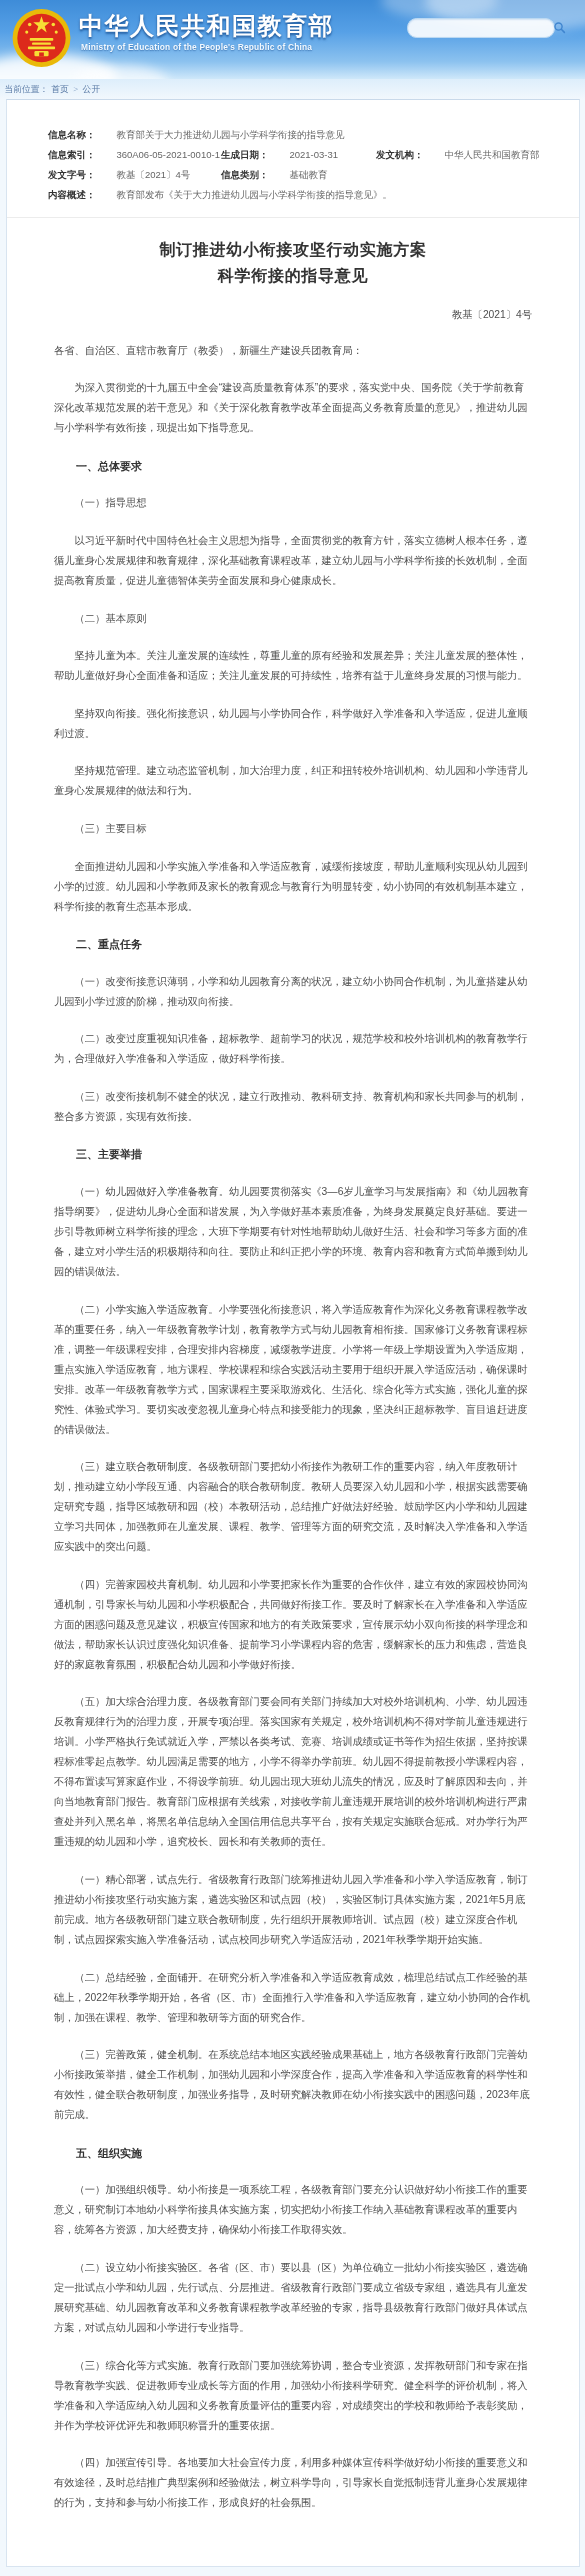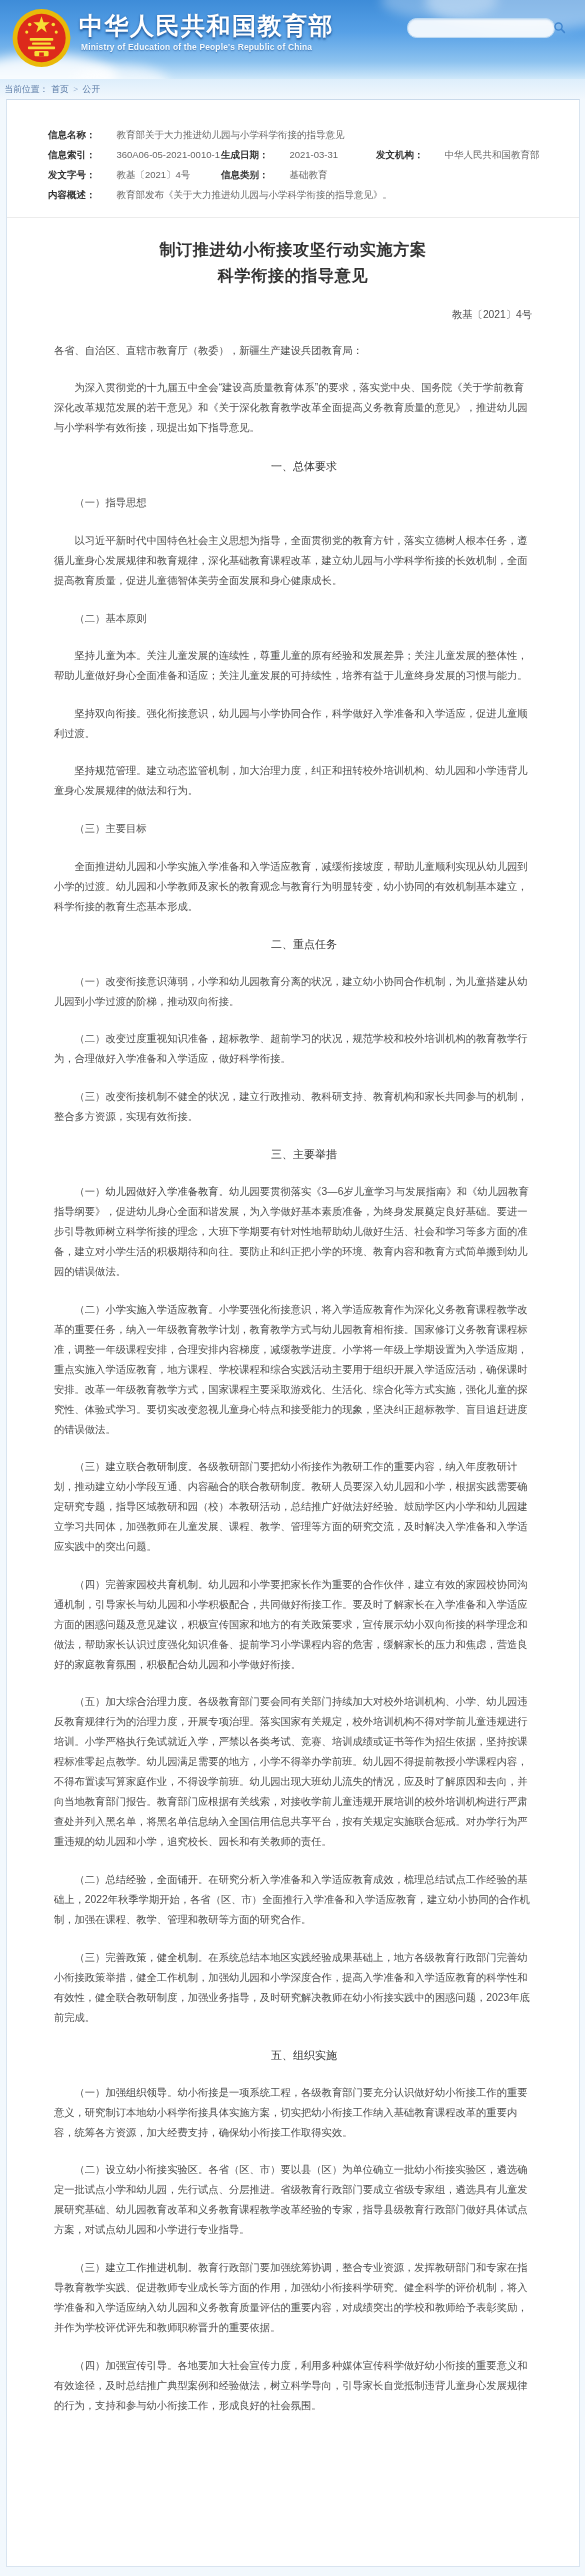--- a/index.html
+++ b/index.html
@@ -44,21 +44,21 @@
   .pw-a{width:173px;}
   .pw-b{width:155px;}
   
   .article{padding:0 47px;font-size:10.3px;color:#4d4d4d;line-height:20px;}
   .doc-title{text-align:center;color:#333;font-size:16px;font-weight:bold;line-height:26px;
     margin:19px 0 5.9px;letter-spacing:0.7px;}
   .doc-no{text-align:right;font-size:10.3px;color:#4d4d4d;margin:16px 0 16px;}
   .para{margin:0 0 17.6px;}
   .indent{text-indent:2em;}
   .salutation{margin:0 0 17.6px;}
-  .sec-head{font-weight:normal;color:#333;text-indent:2em;margin:0 0 17.6px;font-size:11px;text-align:center;}
+  .sec-head{font-weight:bold;color:#333;text-indent:2em;margin:0 0 17.6px;font-size:11px;}
   .para strong{font-weight:normal;color:#444;}
 </style>
 </head>
 <body>
 
 <div class="header">
   <div class="cloud c1"></div>
   <div class="cloud c2"></div>
   <div class="cloud c3"></div>
   <div class="cloud c4"></div>
@@ -152,24 +152,25 @@
         <p class="sec-head">二、重点任务</p>
         <p class="para indent">（一）改变衔接意识薄弱，小学和幼儿园教育分离的状况，建立幼小协同合作机制，为儿童搭建从幼儿园到小学过渡的阶梯，推动双向衔接。</p>
         <p class="para indent">（二）改变过度重视知识准备，超标教学、超前学习的状况，规范学校和校外培训机构的教育教学行为，合理做好入学准备和入学适应，做好科学衔接。</p>
         <p class="para indent">（三）改变衔接机制不健全的状况，建立行政推动、教科研支持、教育机构和家长共同参与的机制，整合多方资源，实现有效衔接。</p>
         <p class="sec-head">三、主要举措</p>
         <p class="para indent"><strong>（一）幼儿园做好入学准备教育。</strong>幼儿园要贯彻落实《3—6岁儿童学习与发展指南》和《幼儿园教育指导纲要》，促进幼儿身心全面和谐发展，为入学做好基本素质准备，为终身发展奠定良好基础。要进一步引导教师树立科学衔接的理念，大班下学期要有针对性地帮助幼儿做好生活、社会和学习等多方面的准备，建立对小学生活的积极期待和向往。要防止和纠正把小学的环境、教育内容和教育方式简单搬到幼儿园的错误做法。</p>
         <p class="para indent"><strong>（二）小学实施入学适应教育。</strong>小学要强化衔接意识，将入学适应教育作为深化义务教育课程教学改革的重要任务，纳入一年级教育教学计划，教育教学方式与幼儿园教育相衔接。国家修订义务教育课程标准，调整一年级课程安排，合理安排内容梯度，减缓教学进度。小学将一年级上学期设置为入学适应期，重点实施入学适应教育，地方课程、学校课程和综合实践活动主要用于组织开展入学适应活动，确保课时安排。改革一年级教育教学方式，国家课程主要采取游戏化、生活化、综合化等方式实施，强化儿童的探究性、体验式学习。要切实改变忽视儿童身心特点和接受能力的现象，坚决纠正超标教学、盲目追赶进度的错误做法。</p>
         <p class="para indent"><strong>（三）建立联合教研制度。</strong>各级教研部门要把幼小衔接作为教研工作的重要内容，纳入年度教研计划，推动建立幼小学段互通、内容融合的联合教研制度。教研人员要深入幼儿园和小学，根据实践需要确定研究专题，指导区域教研和园（校）本教研活动，总结推广好做法好经验。鼓励学区内小学和幼儿园建立学习共同体，加强教师在儿童发展、课程、教学、管理等方面的研究交流，及时解决入学准备和入学适应实践中的突出问题。</p>
         <p class="para indent"><strong>（四）完善家园校共育机制。</strong>幼儿园和小学要把家长作为重要的合作伙伴，建立有效的家园校协同沟通机制，引导家长与幼儿园和小学积极配合，共同做好衔接工作。要及时了解家长在入学准备和入学适应方面的困惑问题及意见建议，积极宣传国家和地方的有关政策要求，宣传展示幼小双向衔接的科学理念和做法，帮助家长认识过度强化知识准备、提前学习小学课程内容的危害，缓解家长的压力和焦虑，营造良好的家庭教育氛围，积极配合幼儿园和小学做好衔接。</p>
         <p class="para indent"><strong>（五）加大综合治理力度。</strong>各级教育部门要会同有关部门持续加大对校外培训机构、小学、幼儿园违反教育规律行为的治理力度，开展专项治理。落实国家有关规定，校外培训机构不得对学前儿童违规进行培训。小学严格执行免试就近入学，严禁以各类考试、竞赛、培训成绩或证书等作为招生依据，坚持按课程标准零起点教学。幼儿园满足需要的地方，小学不得举办学前班。幼儿园不得提前教授小学课程内容，不得布置读写算家庭作业，不得设学前班。幼儿园出现大班幼儿流失的情况，应及时了解原因和去向，并向当地教育部门报告。教育部门应根据有关线索，对接收学前儿童违规开展培训的校外培训机构进行严肃查处并列入黑名单，将黑名单信息纳入全国信用信息共享平台，按有关规定实施联合惩戒。对办学行为严重违规的幼儿园和小学，追究校长、园长和有关教师的责任。</p>
+        <p class="para indent"><strong>（一）精心部署，试点先行。</strong>省级教育行政部门统筹推进幼儿园入学准备和小学入学适应教育，制订推进幼小衔接攻坚行动实施方案，遴选实验区和试点园（校），实验区制订具体实施方案，2021年5月底前完成。地方各级教研部门建立联合教研制度，先行组织开展教师培训。试点园（校）建立深度合作机制，试点园探索实施入学准备活动，试点校同步研究入学适应活动，2021年秋季学期开始实施。</p>
         <p class="para indent"><strong>（二）总结经验，全面铺开。</strong>在研究分析入学准备和入学适应教育成效，梳理总结试点工作经验的基础上，2022年秋季学期开始，各省（区、市）全面推行入学准备和入学适应教育，建立幼小协同的合作机制，加强在课程、教学、管理和教研等方面的研究合作。</p>
         <p class="para indent"><strong>（三）完善政策，健全机制。</strong>在系统总结本地区实践经验成果基础上，地方各级教育行政部门完善幼小衔接政策举措，健全工作机制，加强幼儿园和小学深度合作，提高入学准备和入学适应教育的科学性和有效性，健全联合教研制度，加强业务指导，及时研究解决教师在幼小衔接实践中的困惑问题，2023年底前完成。</p>
         <p class="sec-head">五、组织实施</p>
         <p class="para indent"><strong>（一）加强组织领导。</strong>幼小衔接是一项系统工程，各级教育部门要充分认识做好幼小衔接工作的重要意义，研究制订本地幼小科学衔接具体实施方案，切实把幼小衔接工作纳入基础教育课程改革的重要内容，统筹各方资源，加大经费支持，确保幼小衔接工作取得实效。</p>
         <p class="para indent"><strong>（二）设立幼小衔接实验区。</strong>各省（区、市）要以县（区）为单位确立一批幼小衔接实验区，遴选确定一批试点小学和幼儿园，先行试点、分层推进。省级教育行政部门要成立省级专家组，遴选具有儿童发展研究基础、幼儿园教育改革和义务教育课程教学改革经验的专家，指导县级教育行政部门做好具体试点方案，对试点幼儿园和小学进行专业指导。</p>
-        <p class="para indent"><strong>（三）建立工作推进机制。</strong>教育行政部门要加强统筹协调，整合专业资源，发挥教研部门和专家在指导教育教学实践、促进教师专业成长等方面的作用，加强幼小衔接科学研究。健全科学的评价机制，将入学准备和入学适应纳入幼儿园和义务教育质量评估的重要内容，对成绩突出的学校和教师给予表彰奖励，并作为学校评优评先和教师职称晋升的重要依据。</p>
+        <p class="para indent"><strong>（三）综合化等方式实施。</strong>教育行政部门要加强统筹协调，整合专业资源，发挥教研部门和专家在指导教育教学实践、促进教师专业成长等方面的作用，加强幼小衔接科学研究。健全科学的评价机制，将入学准备和入学适应纳入幼儿园和义务教育质量评估的重要内容，对成绩突出的学校和教师给予表彰奖励，并作为学校评优评先和教师职称晋升的重要依据。</p>
         <p class="para indent"><strong>（四）加强宣传引导。</strong>各地要加大社会宣传力度，利用多种媒体宣传科学做好幼小衔接的重要意义和有效途径，及时总结推广典型案例和经验做法，树立科学导向，引导家长自觉抵制违背儿童身心发展规律的行为，支持和参与幼小衔接工作，形成良好的社会氛围。</p>
       </div>
 
   </div>
 </div>
 
 
 </body></html>

